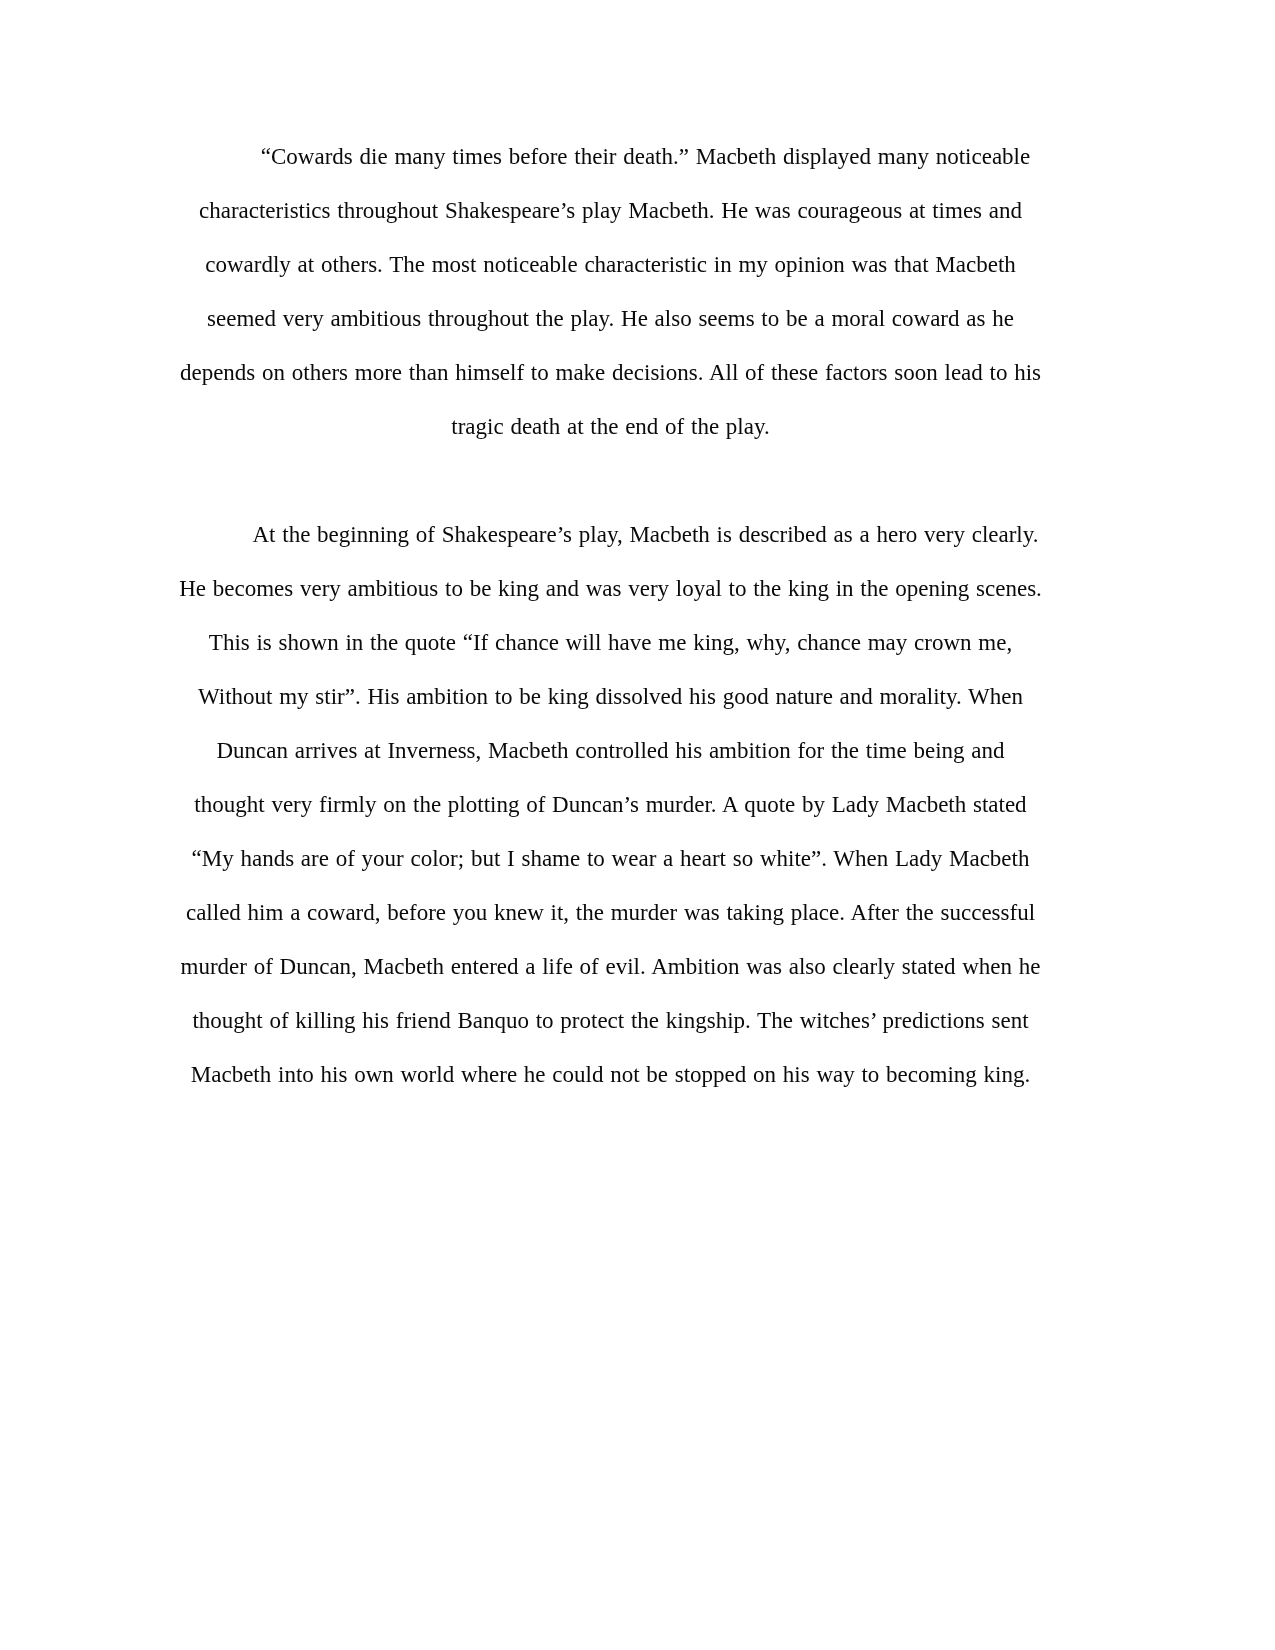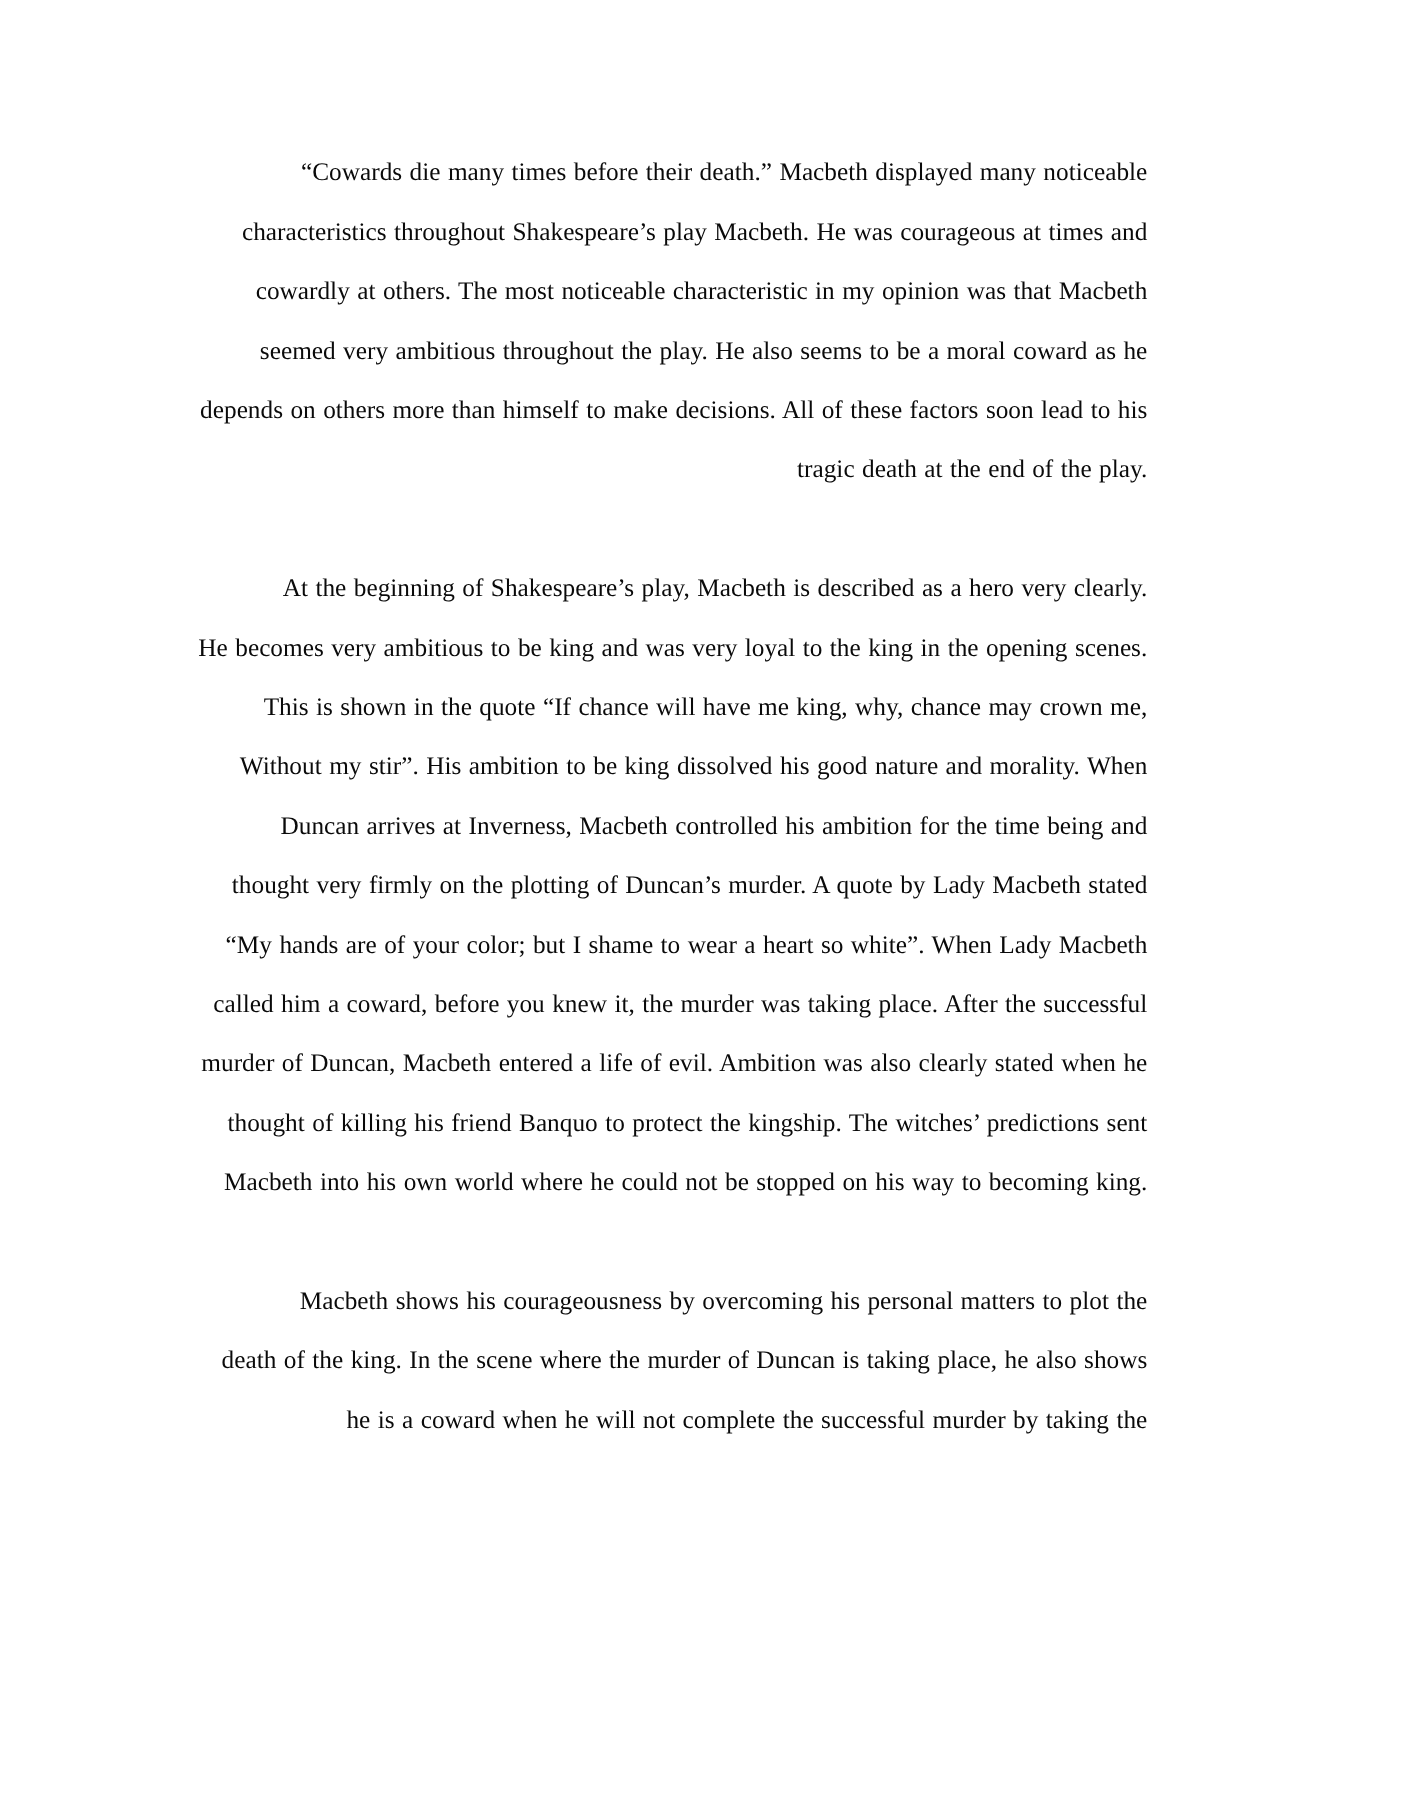--- a/index.html
+++ b/index.html
@@ -18,25 +18,24 @@
       box-sizing: border-box;
       width: 1275px;
       height: 1650px;
       padding: 130px 232px 0 178px;
       background: #ffffff;
     }
     .para {
       font-size: 23px;
       line-height: 54px;
       text-indent: 70px;
-      text-align: right;
+      text-align: center;
       margin: 0 0 54px 0;
       word-spacing: 1px;
     }
   </style>
 </head>
 <body>
 
 <div class="page">
   <p class="para">“Cowards die many times before their death.”  Macbeth displayed many noticeable characteristics throughout Shakespeare’s play Macbeth. He was courageous at times and cowardly at others. The most noticeable characteristic in my opinion was that Macbeth seemed very ambitious throughout the play. He also seems to be a moral coward as he depends on others more than himself to make decisions. All of these factors soon lead to his tragic death at the end of the play.</p>
   <p class="para">At the beginning of Shakespeare’s play, Macbeth is described as a hero very clearly. He becomes very ambitious to be king and was very loyal to the king in the opening scenes. This is shown in the quote “If chance will have me king, why, chance may crown me, Without my stir”. His ambition to be king dissolved his good nature and morality. When Duncan arrives at Inverness, Macbeth controlled his ambition for the time being and thought very firmly on the plotting of Duncan’s murder. A quote by Lady Macbeth stated “My hands are of your color; but I shame to wear a heart so white”. When Lady Macbeth called him a coward, before you knew it, the murder was taking place. After the successful murder of Duncan, Macbeth entered a life of evil. Ambition was also clearly stated when he thought of killing his friend Banquo to protect the kingship. The witches’ predictions sent Macbeth into his own world where he could not be stopped on his way to becoming king.</p>
-  <p class="para">Macbeth shows his courageousness by overcoming his personal matters to plot the death of the king. In the scene where the murder of Duncan is taking place, he also shows he is a coward when he will not complete the successful murder by taking the</p>
 </div>
 
 </body></html>

